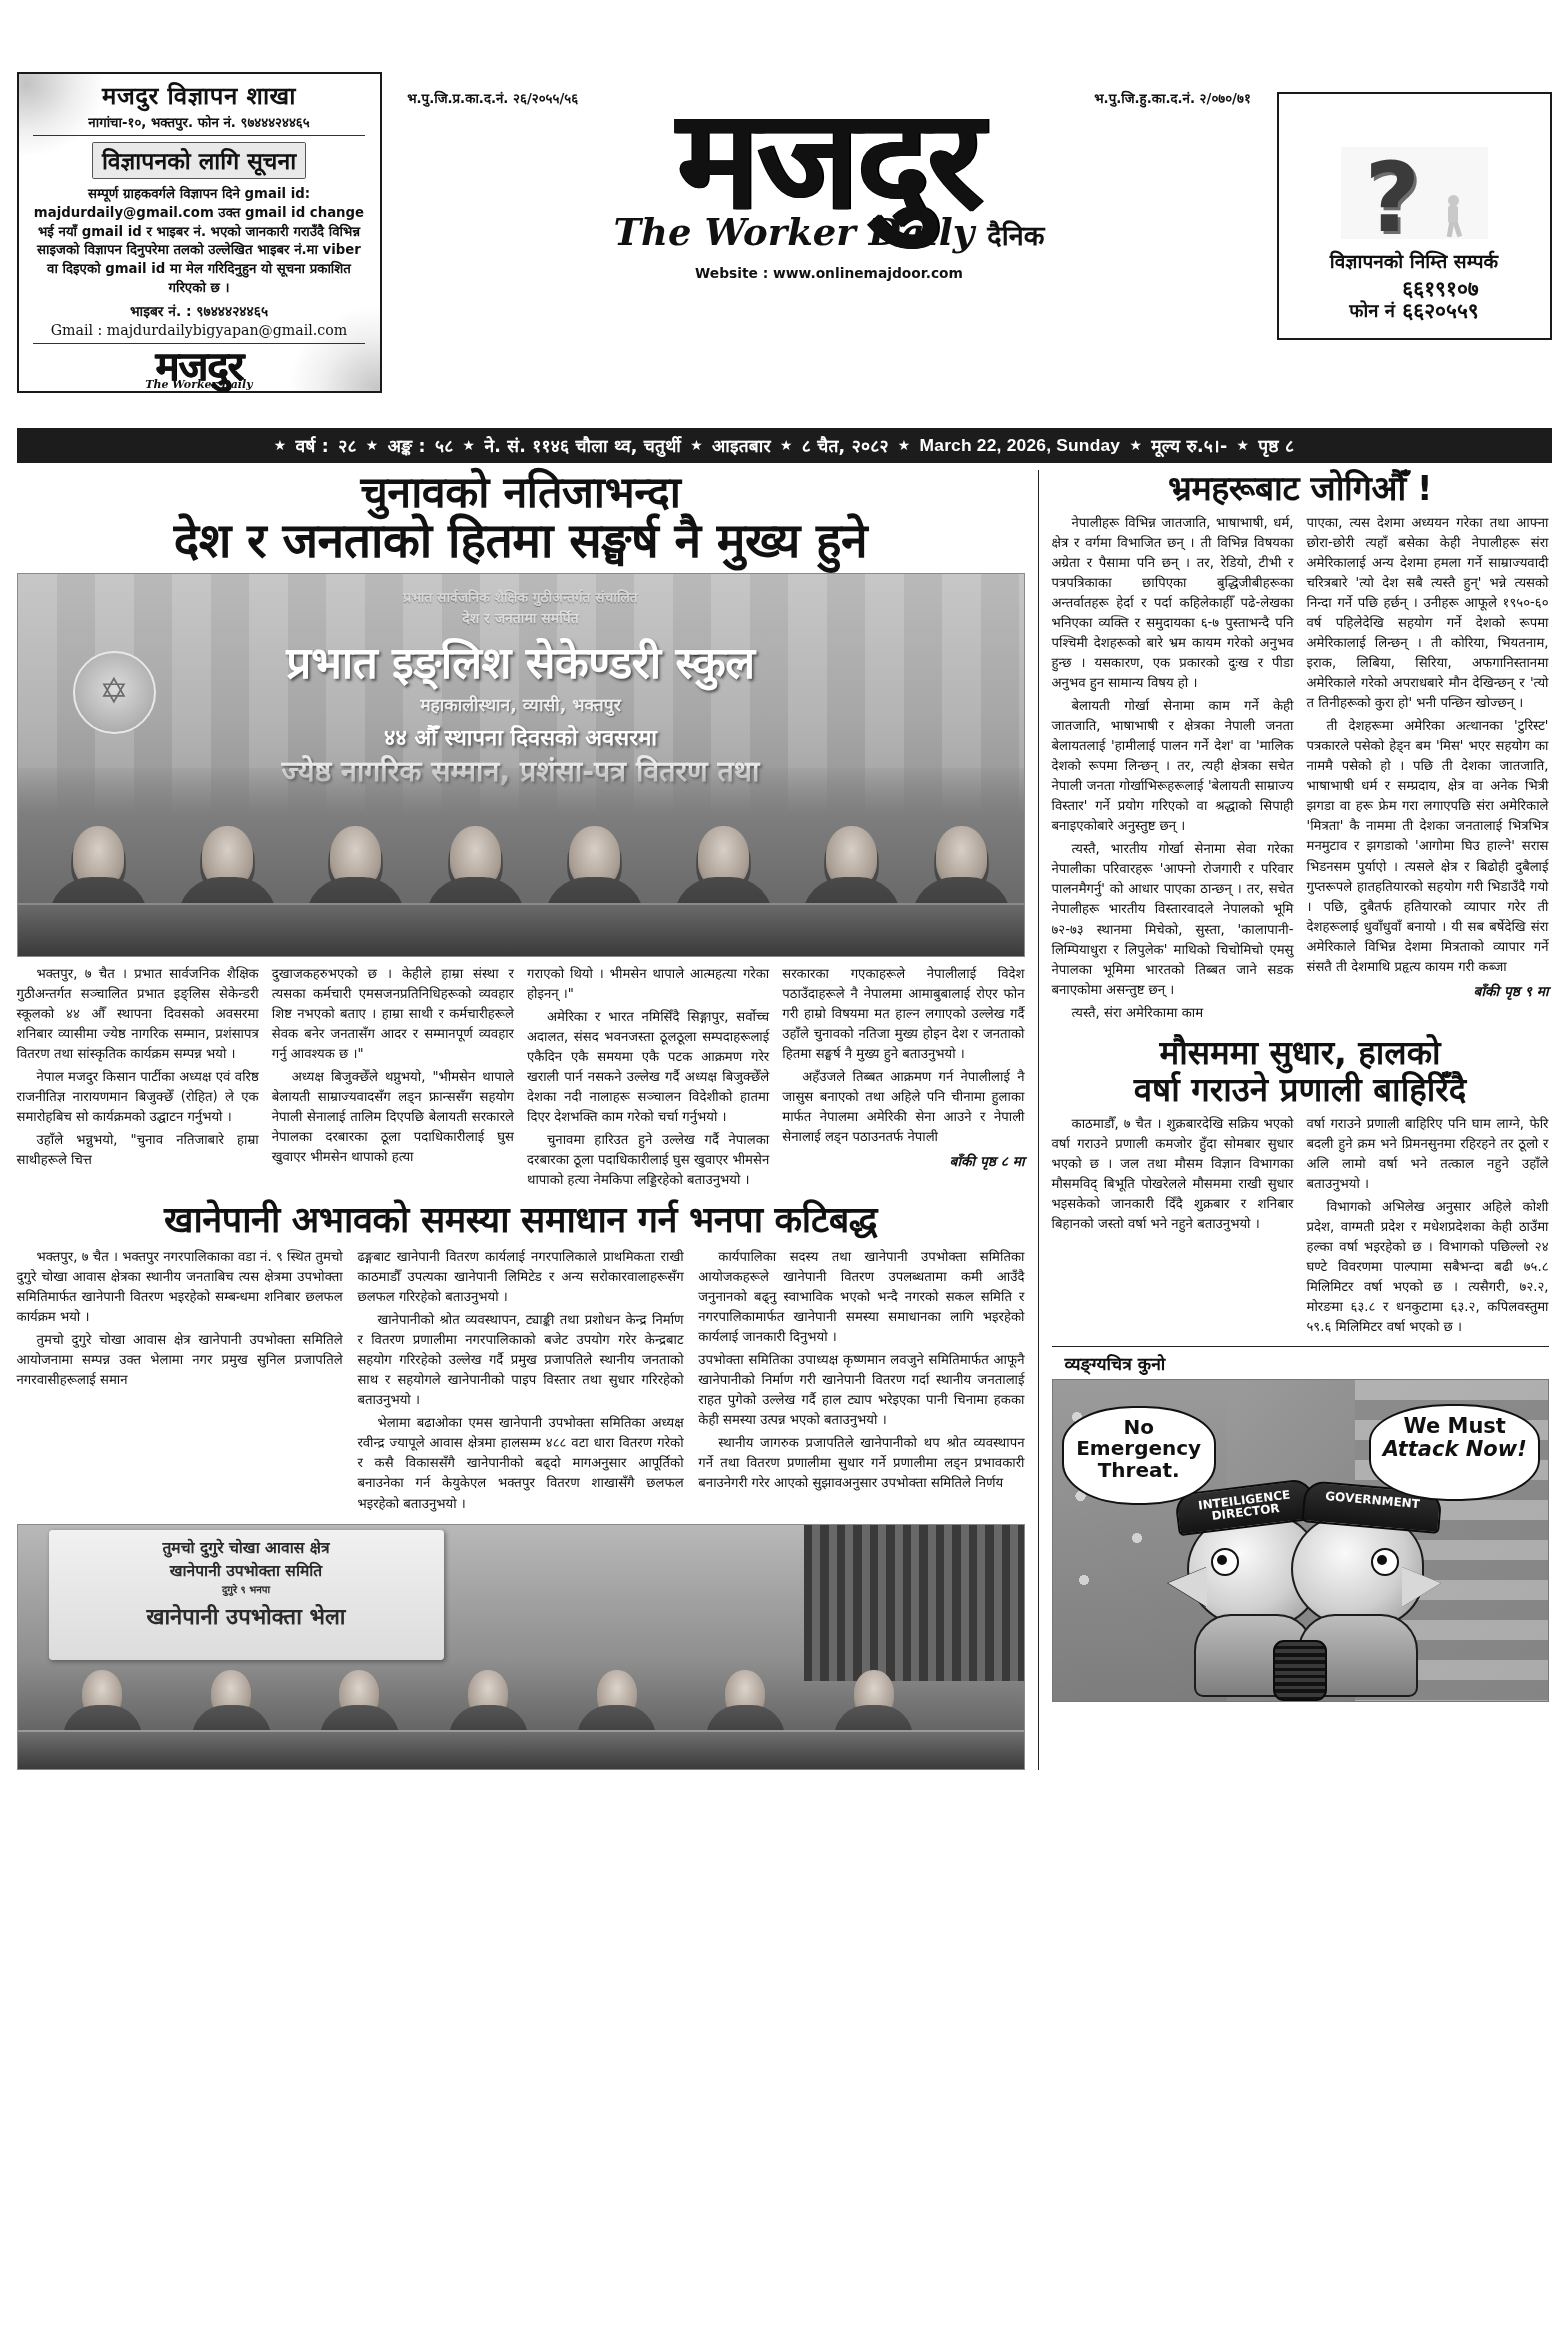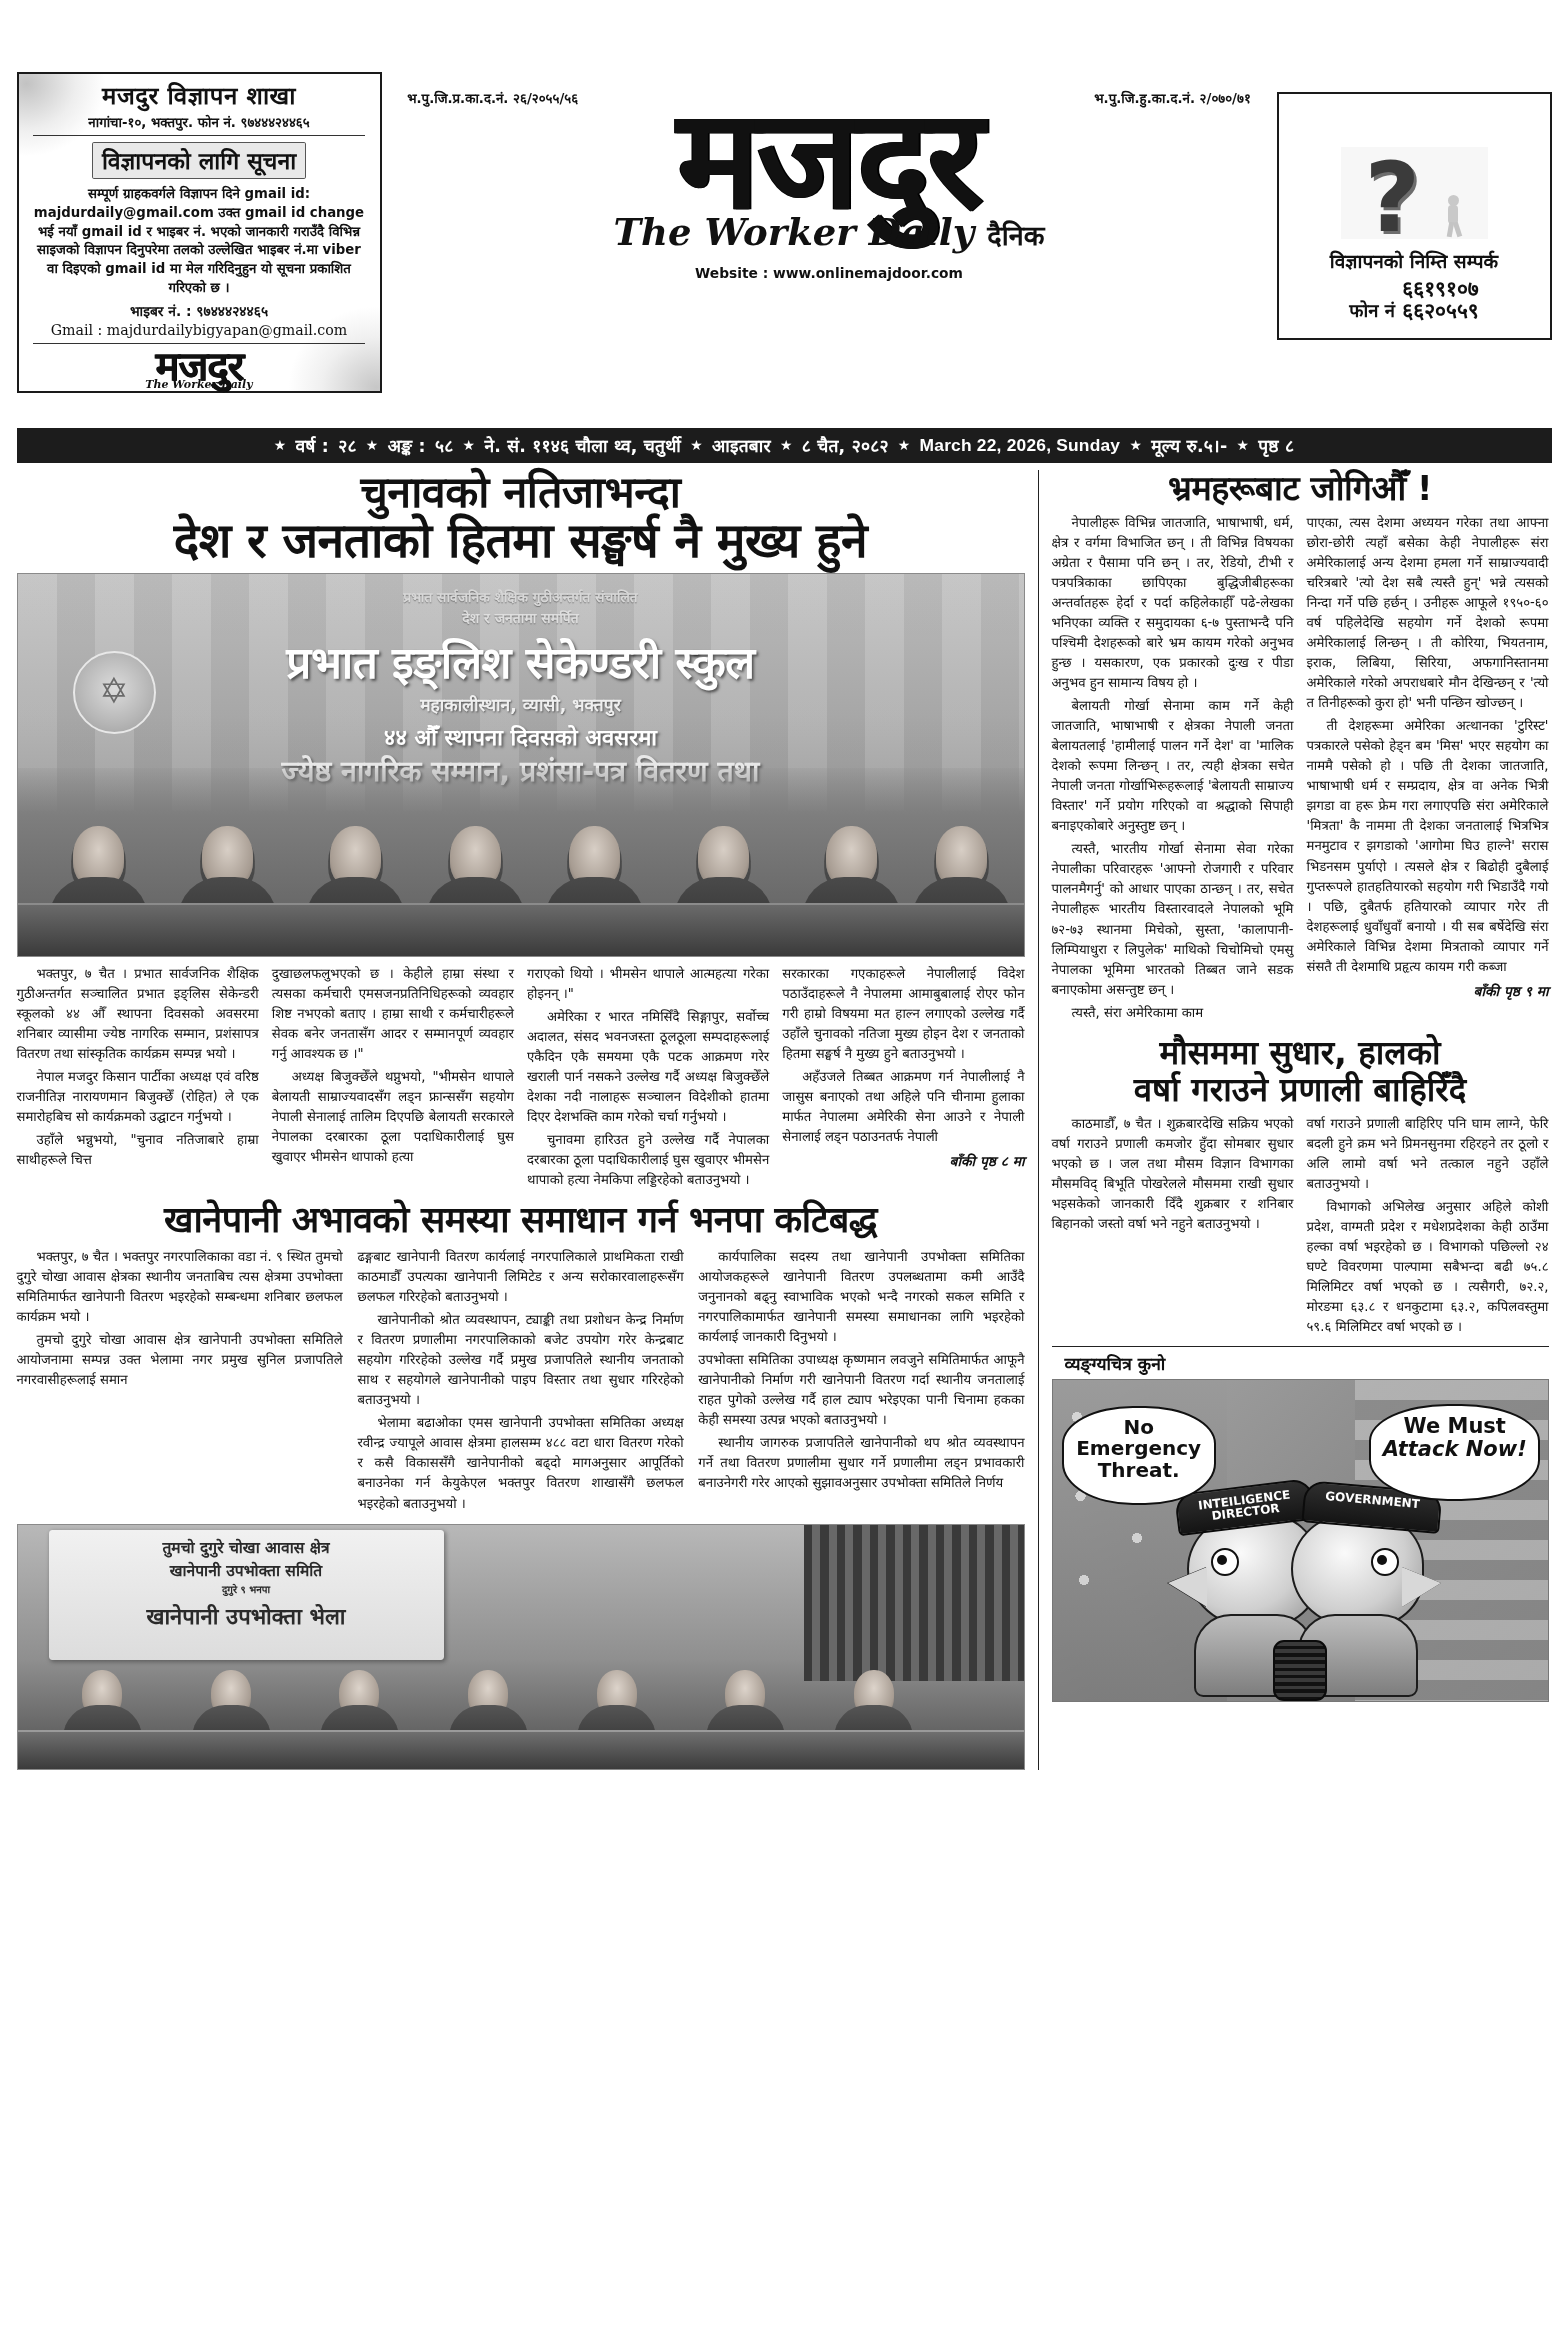--- a/index.html
+++ b/index.html
@@ -624,21 +624,21 @@
         </div>
       </div>
 
       <div class="cols-3" style="gap:13px">
         <div class="c" style="width:25%">
           <p class="body-text">भक्तपुर, ७ चैत । प्रभात सार्वजनिक शैक्षिक गुठीअन्तर्गत सञ्चालित प्रभात इङ्लिस सेकेन्डरी स्कूलको ४४ औँ स्थापना दिवसको अवसरमा शनिबार व्यासीमा ज्येष्ठ नागरिक सम्मान, प्रशंसापत्र वितरण तथा सांस्कृतिक कार्यक्रम सम्पन्न भयो ।</p>
           <p class="body-text">नेपाल मजदुर किसान पार्टीका अध्यक्ष एवं वरिष्ठ राजनीतिज्ञ नारायणमान बिजुक्छेँ (रोहित) ले एक समारोहबिच सो कार्यक्रमको उद्घाटन गर्नुभयो ।</p>
           <p class="body-text">उहाँले भन्नुभयो, "चुनाव नतिजाबारे हाम्रा साथीहरूले चित्त</p>
         </div>
         <div class="c" style="width:25%">
-          <p class="body-text noind">दुखाछलफलुभएको छ । केहीले हाम्रा संस्था र त्यसका कर्मचारी एमसजनप्रतिनिधिहरूको व्यवहार शिष्ट नभएको बताए । हाम्रा साथी र कर्मचारीहरूले सेवक बनेर जनतासँग आदर र सम्मानपूर्ण व्यवहार गर्नु आवश्यक छ ।"</p>
+          <p class="body-text noind">दुखाजकहरुभएको छ । केहीले हाम्रा संस्था र त्यसका कर्मचारी एमसजनप्रतिनिधिहरूको व्यवहार शिष्ट नभएको बताए । हाम्रा साथी र कर्मचारीहरूले सेवक बनेर जनतासँग आदर र सम्मानपूर्ण व्यवहार गर्नु आवश्यक छ ।"</p>
           <p class="body-text">अध्यक्ष बिजुक्छेँले थप्नुभयो, "भीमसेन थापाले बेलायती साम्राज्यवादसँग लड्न फ्रान्ससँग सहयोग नेपाली सेनालाई तालिम दिएपछि बेलायती सरकारले नेपालका दरबारका ठूला पदाधिकारीलाई घुस खुवाएर भीमसेन थापाको हत्या</p>
         </div>
         <div class="c" style="width:25%">
           <p class="body-text noind">गराएको थियो । भीमसेन थापाले आत्महत्या गरेका होइनन् ।"</p>
           <p class="body-text">अमेरिका र भारत नमिसिँदै सिङ्गापुर, सर्वोच्च अदालत, संसद भवनजस्ता ठूलठूला सम्पदाहरूलाई एकैदिन एकै समयमा एकै पटक आक्रमण गरेर खराली पार्न नसकने उल्लेख गर्दै अध्यक्ष बिजुक्छेँले देशका नदी नालाहरू सञ्चालन विदेशीको हातमा दिएर देशभक्ति काम गरेको चर्चा गर्नुभयो ।</p>
           <p class="body-text">चुनावमा हारिउत हुने उल्लेख गर्दै नेपालका दरबारका ठूला पदाधिकारीलाई घुस खुवाएर भीमसेन थापाको हत्या नेमकिपा लड्डिरहेको बताउनुभयो ।</p>
         </div>
         <div class="c" style="width:25%">
           <p class="body-text noind">सरकारका गएकाहरूले नेपालीलाई विदेश पठाउँदाहरूले नै नेपालमा आमाबुबालाई रोएर फोन गरी हाम्रो विषयमा मत हाल्न लगाएको उल्लेख गर्दै उहाँले चुनावको नतिजा मुख्य होइन देश र जनताको हितमा सङ्घर्ष नै मुख्य हुने बताउनुभयो ।</p>
           <p class="body-text">अहँउजले तिब्बत आक्रमण गर्न नेपालीलाई नै जासुस बनाएको तथा अहिले पनि चीनामा हुलाका मार्फत नेपालमा अमेरिकी सेना आउने र नेपाली सेनालाई लड्न पठाउनतर्फ नेपाली</p>

